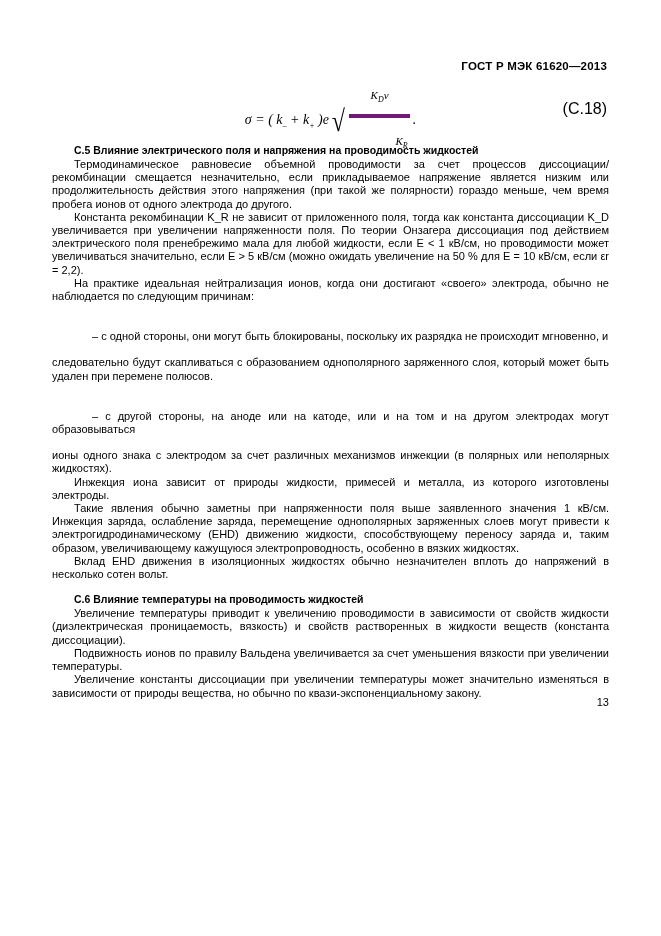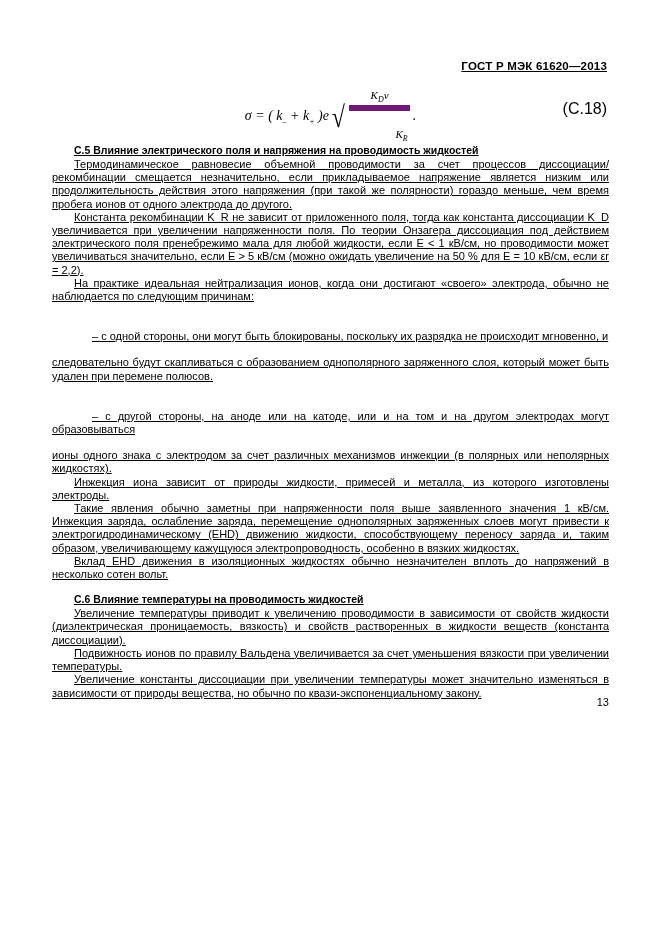--- a/index.html
+++ b/index.html
@@ -14,21 +14,20 @@
     color: #000000;
     position: relative;
     overflow: hidden;
   }
   .page {
     position: relative;
     width: 661px;
     height: 740px;
     box-sizing: border-box;
     padding: 0 52px;
-    text-decoration: underline;
   }
   .header {
     text-align: right;
     font-family: "Liberation Sans", sans-serif;
     font-weight: bold;
     font-size: 11.5px;
     letter-spacing: 0.2px;
     padding-top: 60px;
     padding-right: 2px;
   }
@@ -76,22 +75,22 @@
     vertical-align: middle;
     text-align: center;
     font-size: 11px;
     border-top: 1px solid #000;
     padding: 0 3px;
     position: relative;
     top: -1px;
   }
   .frac .top {
     display: block;
-    border-bottom: 6px solid #701a75;
-    padding: 0 2px 1px 2px;
+    border-bottom: 4px solid #701a75;
+    padding: 0 2px 10px 2px;
     margin-bottom: 1px;
   }
   .frac .bot {
     display: block;
     padding: 16px 2px 0 2px;
     margin-left: 44px;
   }
   .frac { border-top: none; }
   sub.sm { font-size: 8px; }
   .h2 {

